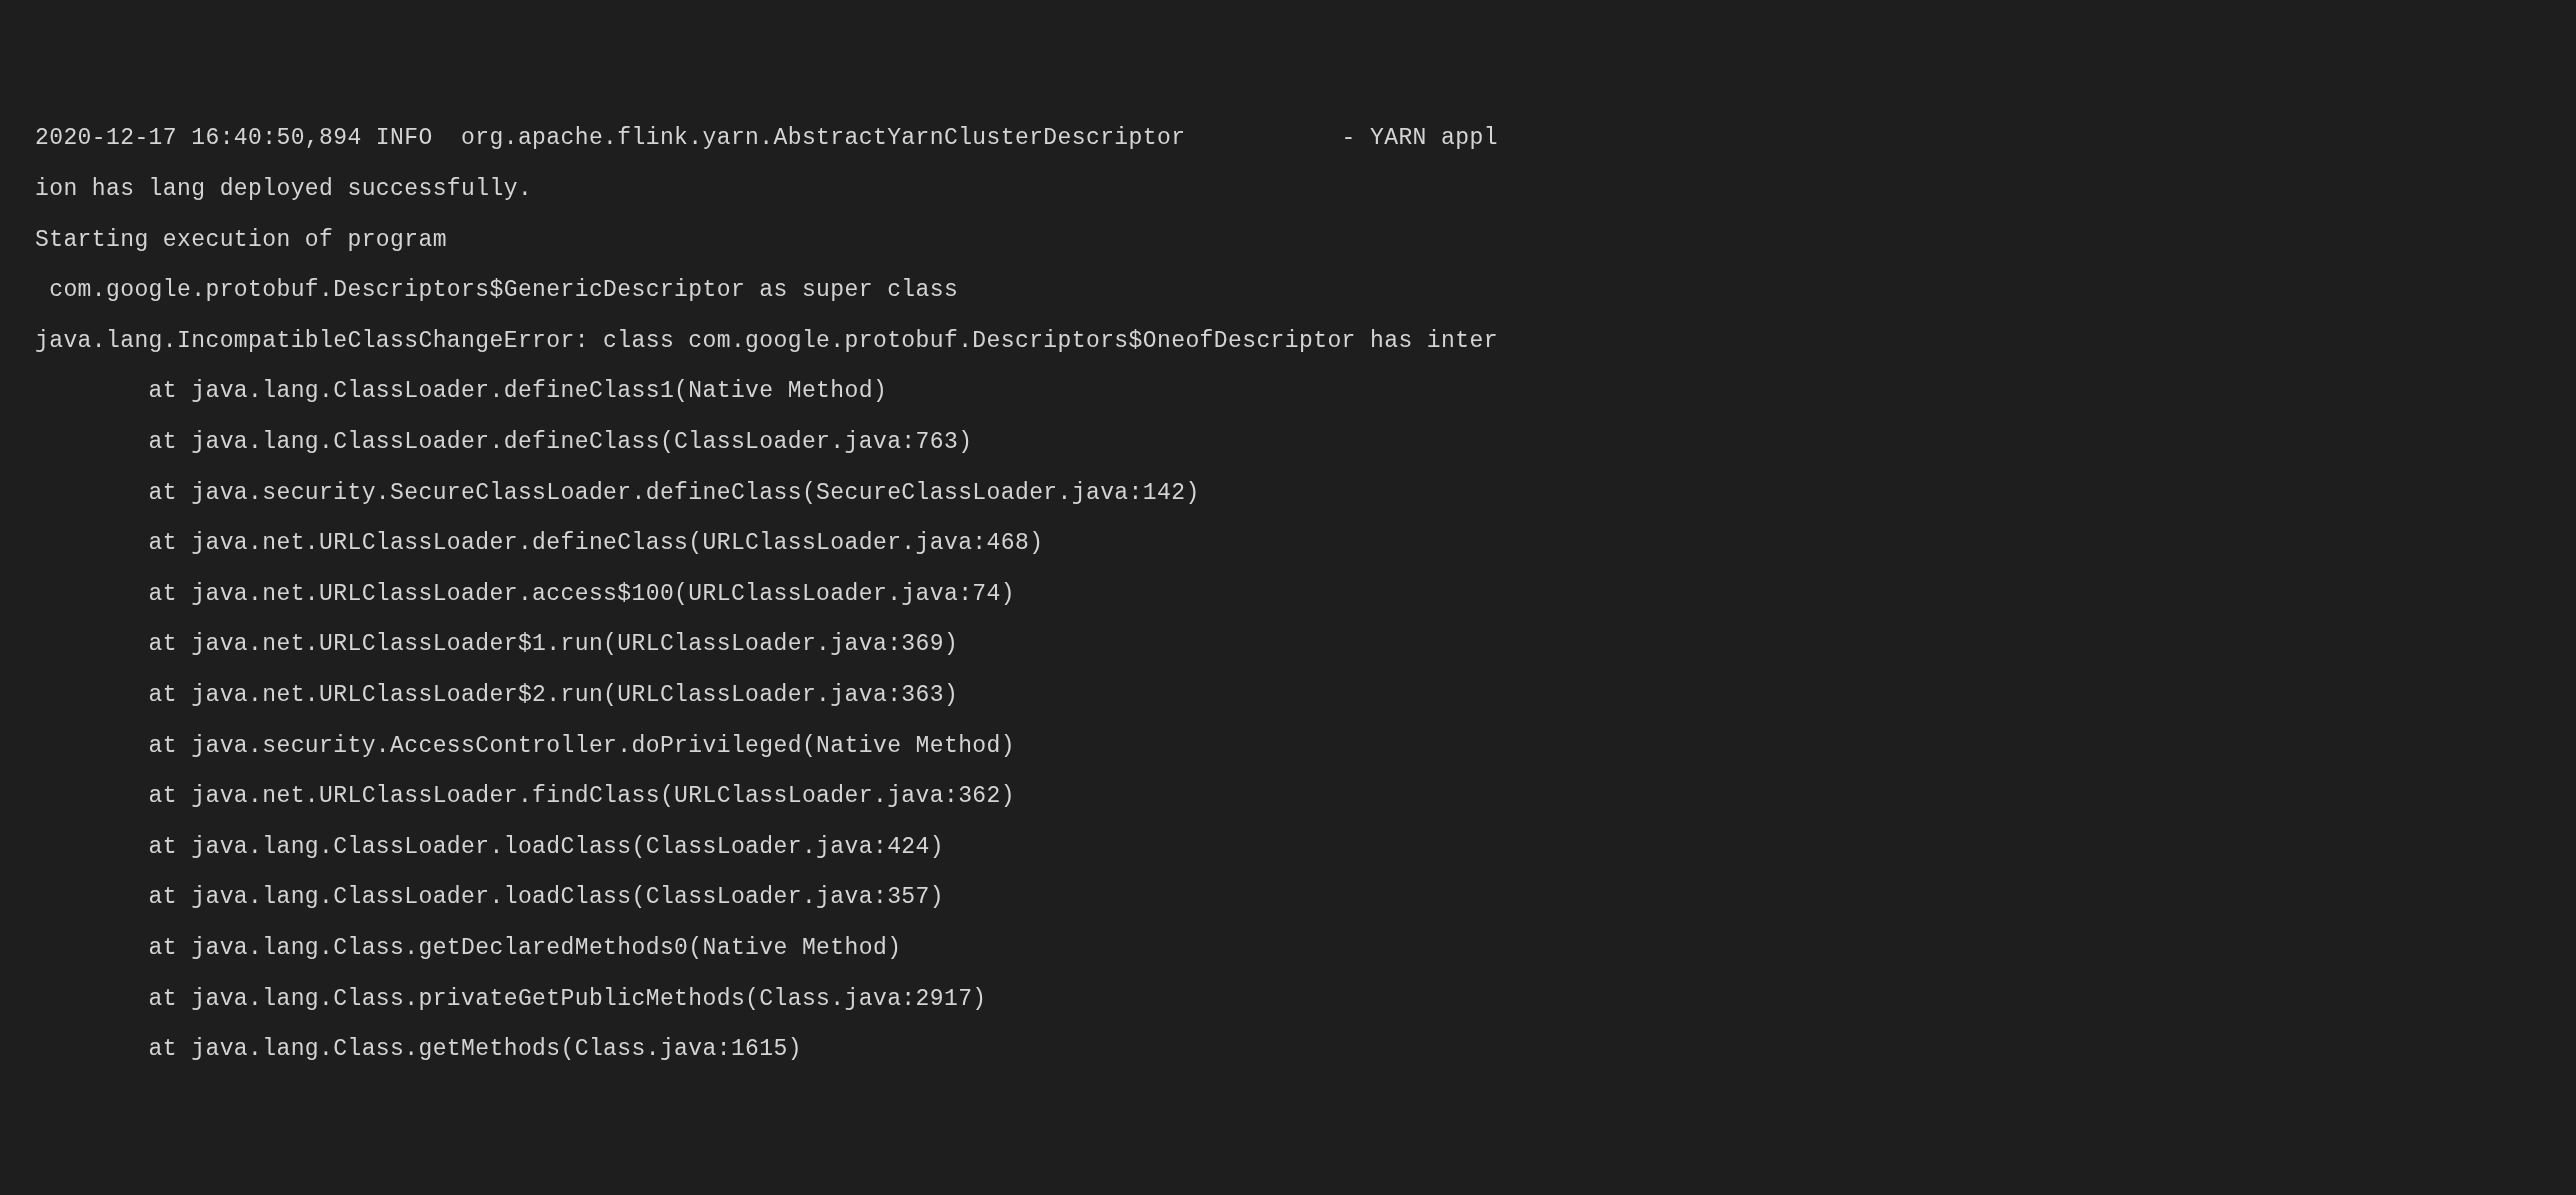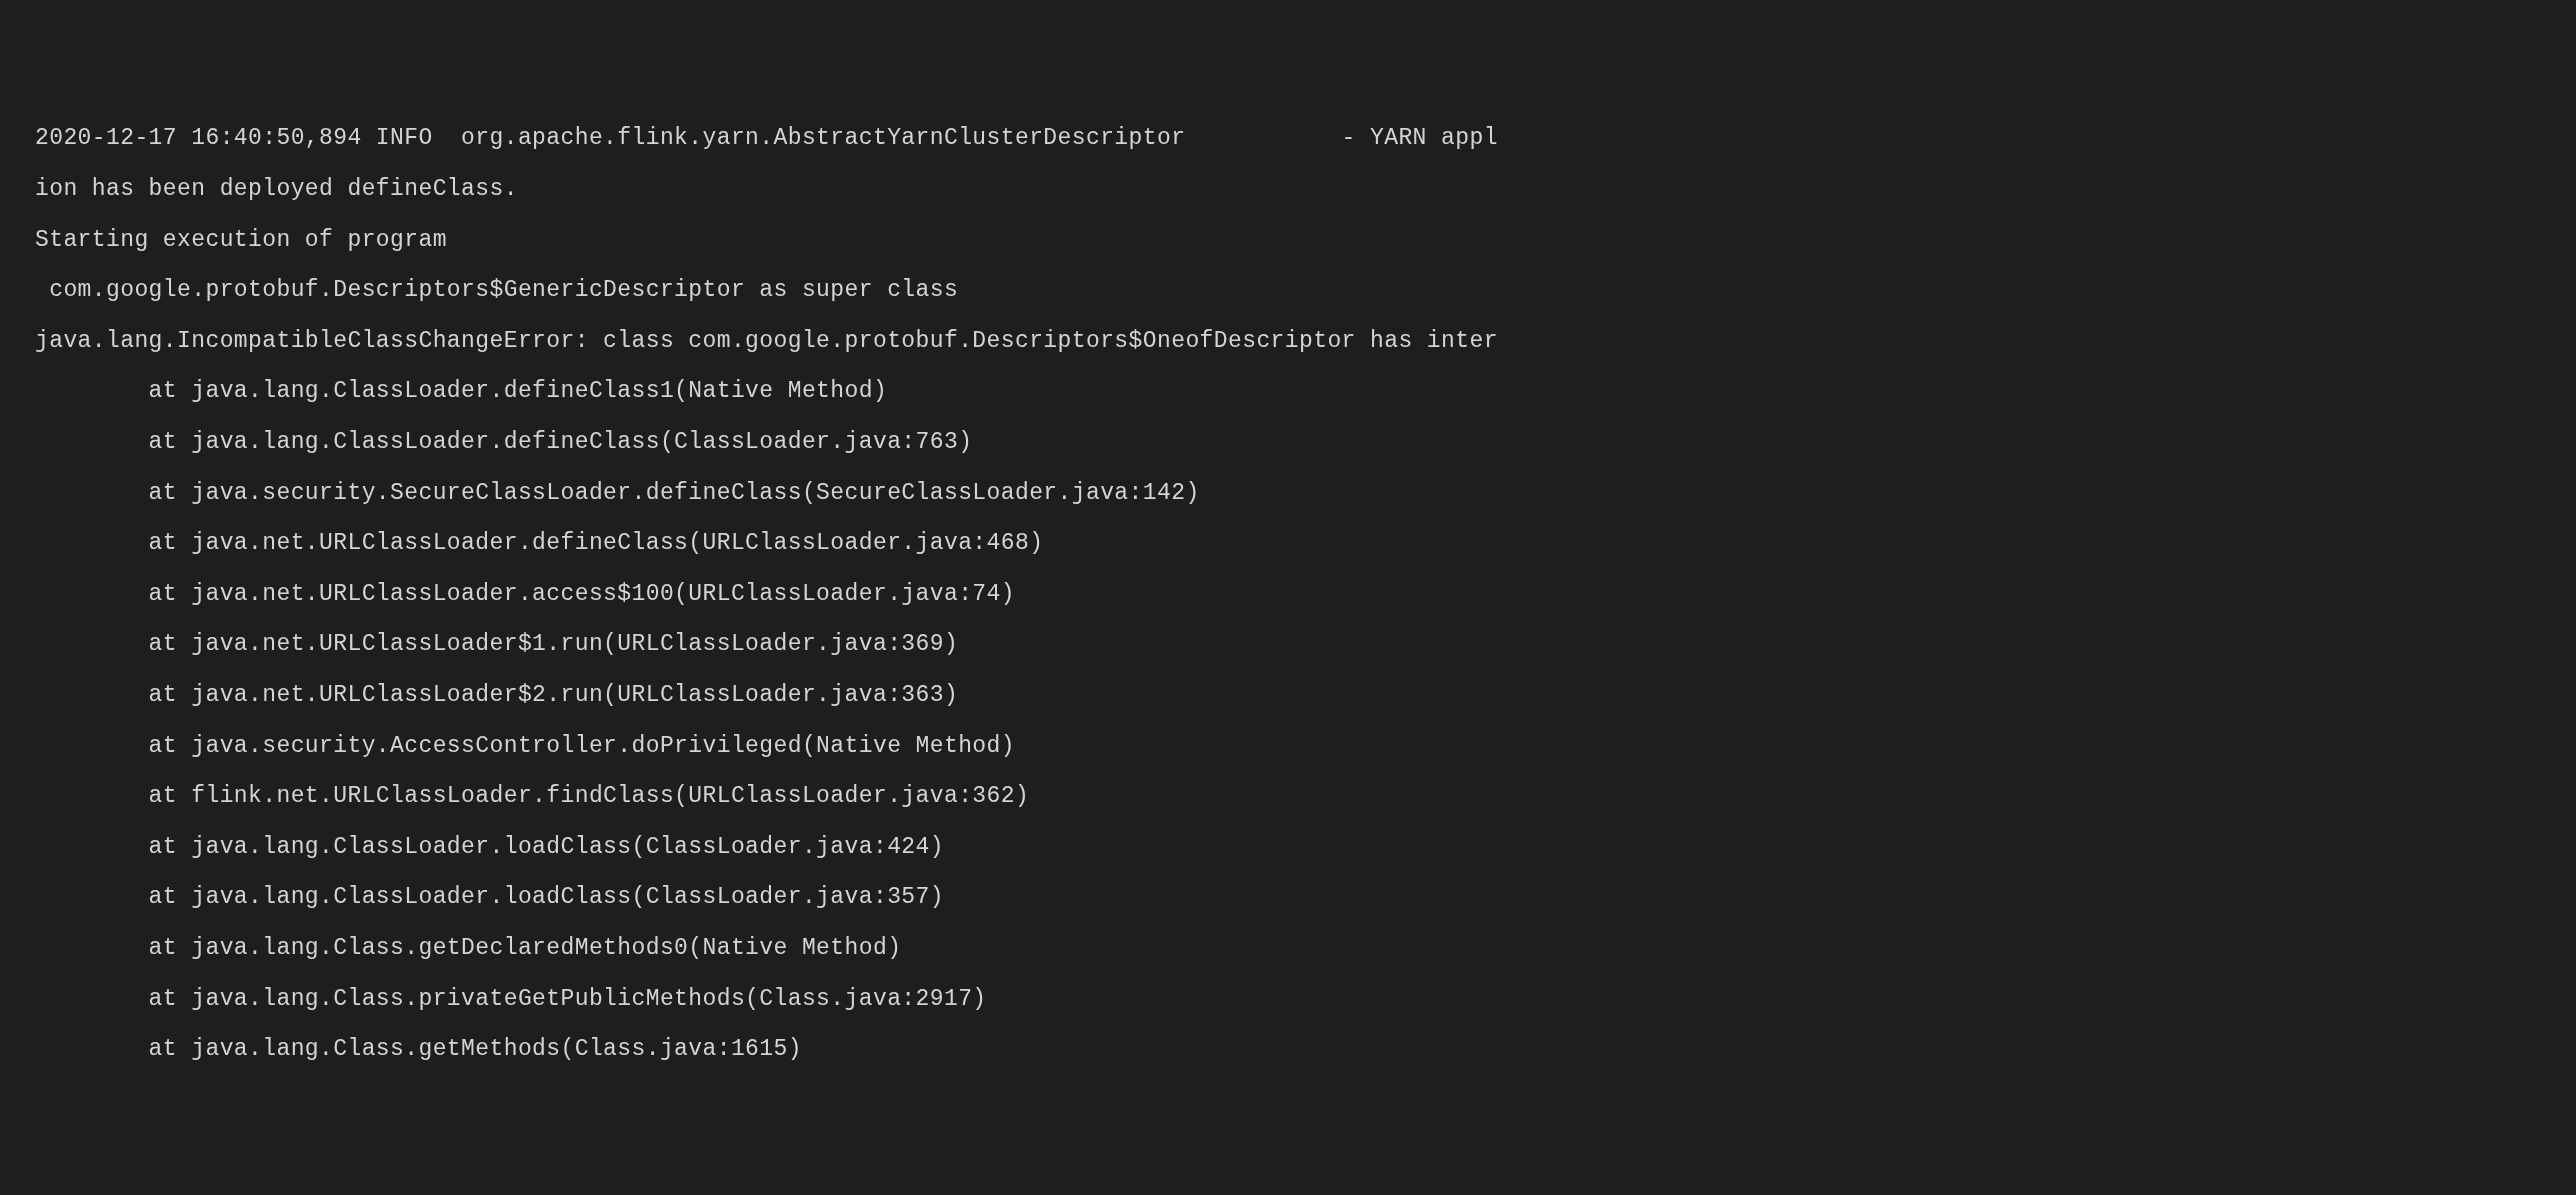--- a/index.html
+++ b/index.html
@@ -35,33 +35,33 @@
       opacity: 0.5;
     }
   </style>
 </head>
 <body>
 
 
 
 <div class="terminal">
 <span class="log-line">2020-12-17 16:40:50,894 INFO  org.apache.flink.yarn.AbstractYarnClusterDescriptor           - YARN appl</span>
-<span class="log-line">ion has been deployed defineClass.</span>
+<span class="log-line">ion has lang deployed successfully.</span>
 <span class="log-line">Starting execution of program</span>
 <span class="log-line"> com.google.protobuf.Descriptors$GenericDescriptor as super class</span>
 <span class="log-line">java.lang.IncompatibleClassChangeError: class com.google.protobuf.Descriptors$OneofDescriptor has inter</span>
 <span class="log-line">        at java.lang.ClassLoader.defineClass1(Native Method)</span>
 <span class="log-line">        at java.lang.ClassLoader.defineClass(ClassLoader.java:763)</span>
 <span class="log-line">        at java.security.SecureClassLoader.defineClass(SecureClassLoader.java:142)</span>
 <span class="log-line">        at java.net.URLClassLoader.defineClass(URLClassLoader.java:468)</span>
 <span class="log-line">        at java.net.URLClassLoader.access$100(URLClassLoader.java:74)</span>
 <span class="log-line">        at java.net.URLClassLoader$1.run(URLClassLoader.java:369)</span>
 <span class="log-line">        at java.net.URLClassLoader$2.run(URLClassLoader.java:363)</span>
 <span class="log-line">        at java.security.AccessController.doPrivileged(Native Method)</span>
-<span class="log-line">        at flink.net.URLClassLoader.findClass(URLClassLoader.java:362)</span>
+<span class="log-line">        at java.net.URLClassLoader.findClass(URLClassLoader.java:362)</span>
 <span class="log-line">        at java.lang.ClassLoader.loadClass(ClassLoader.java:424)</span>
 <span class="log-line">        at java.lang.ClassLoader.loadClass(ClassLoader.java:357)</span>
 <span class="log-line">        at java.lang.Class.getDeclaredMethods0(Native Method)</span>
 <span class="log-line">        at java.lang.Class.privateGetPublicMethods(Class.java:2917)</span>
 <span class="log-line">        at java.lang.Class.getMethods(Class.java:1615)</span>
 
 
 
 </div>
 

